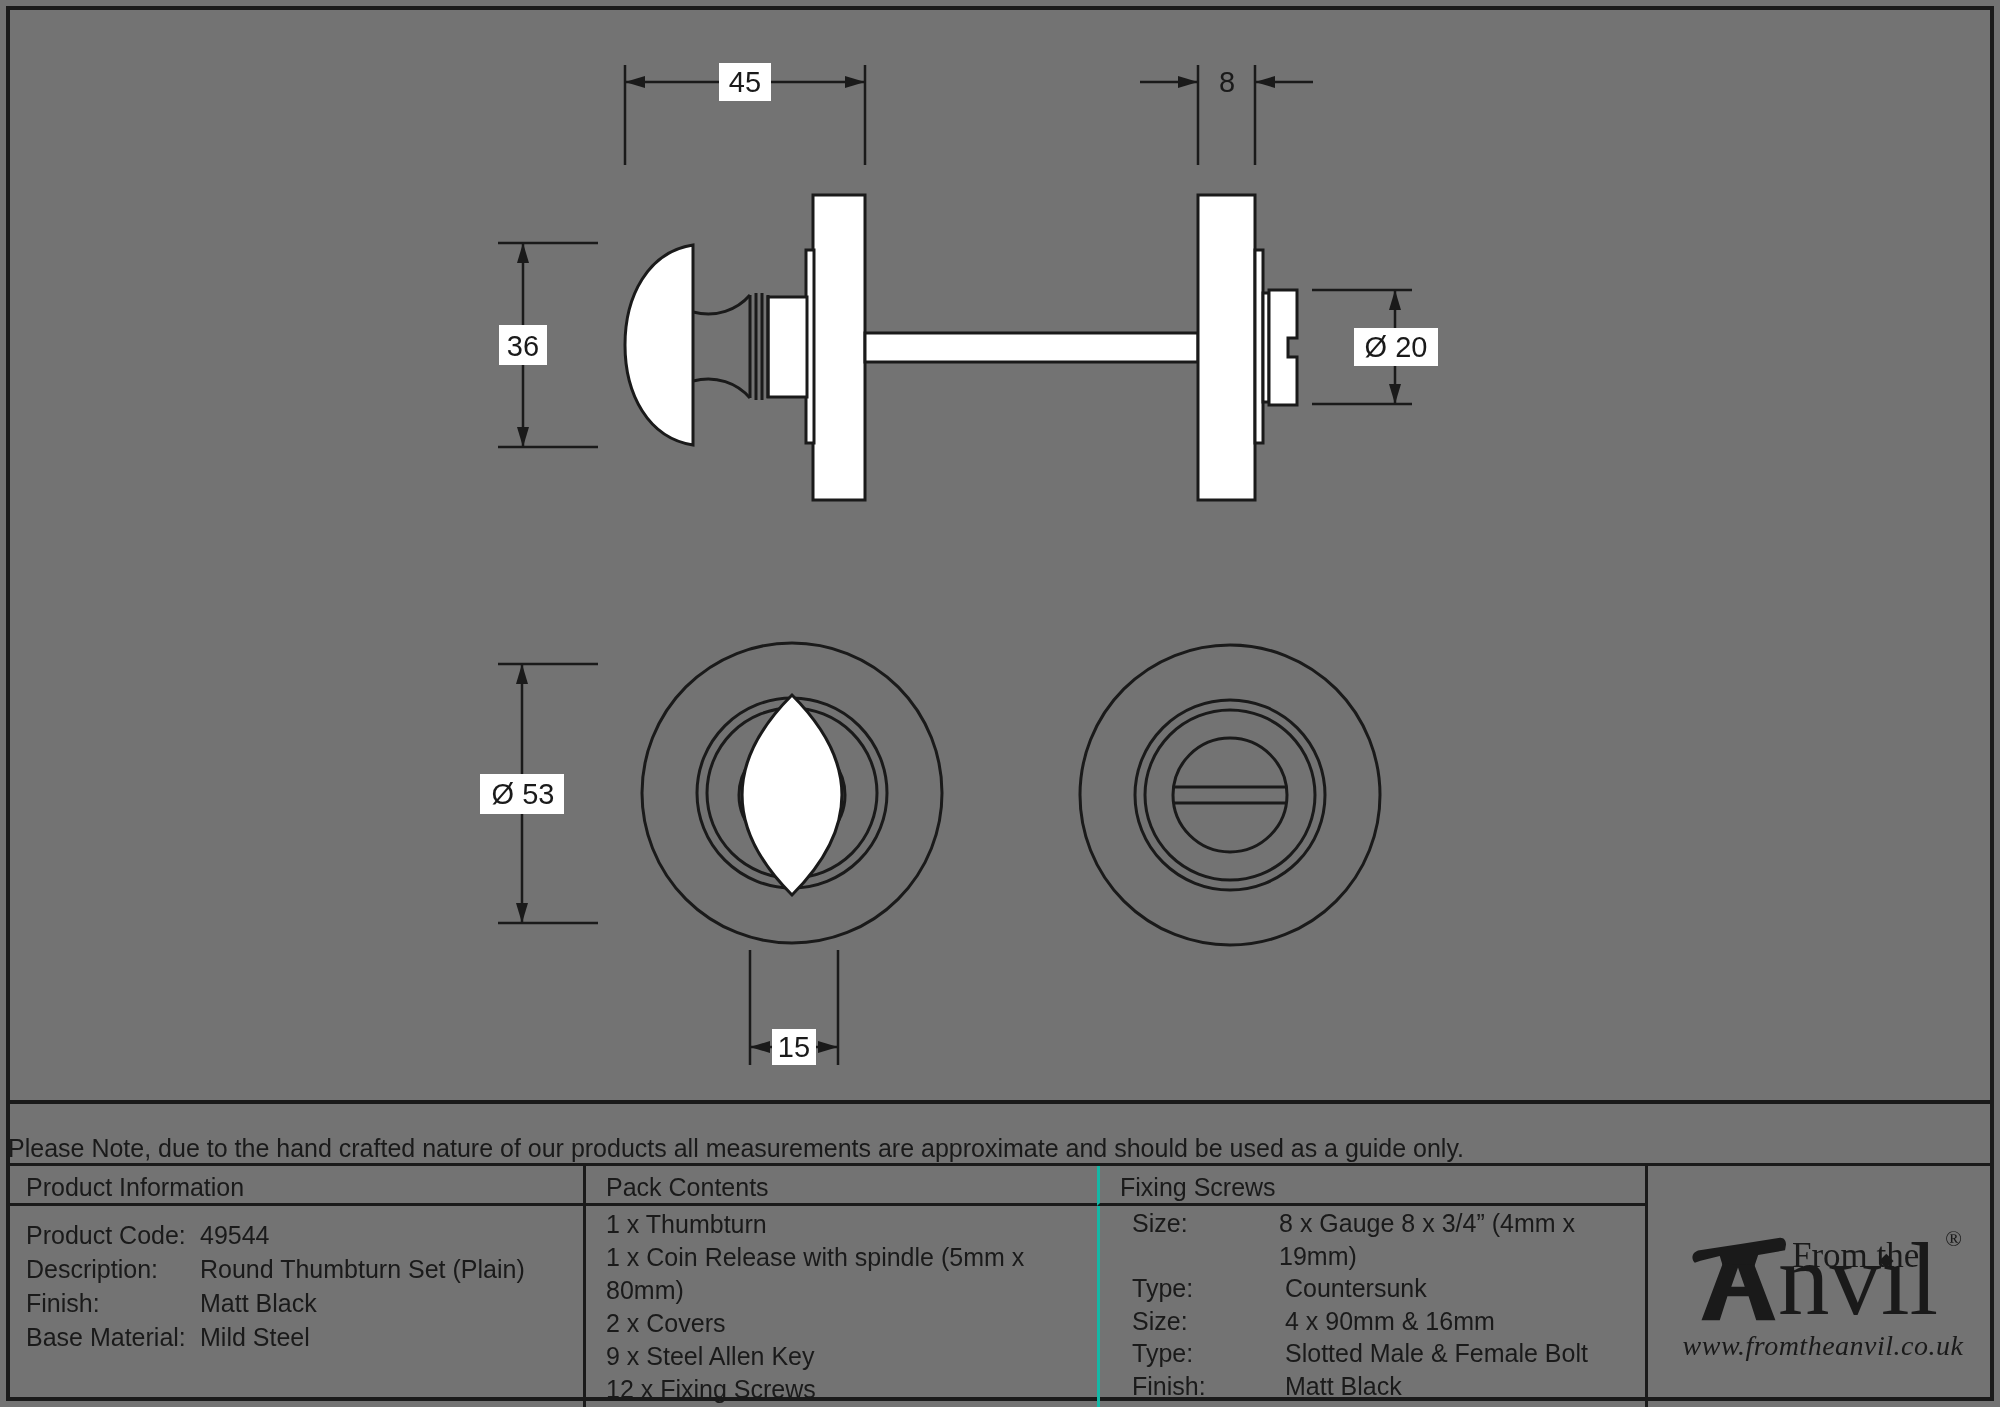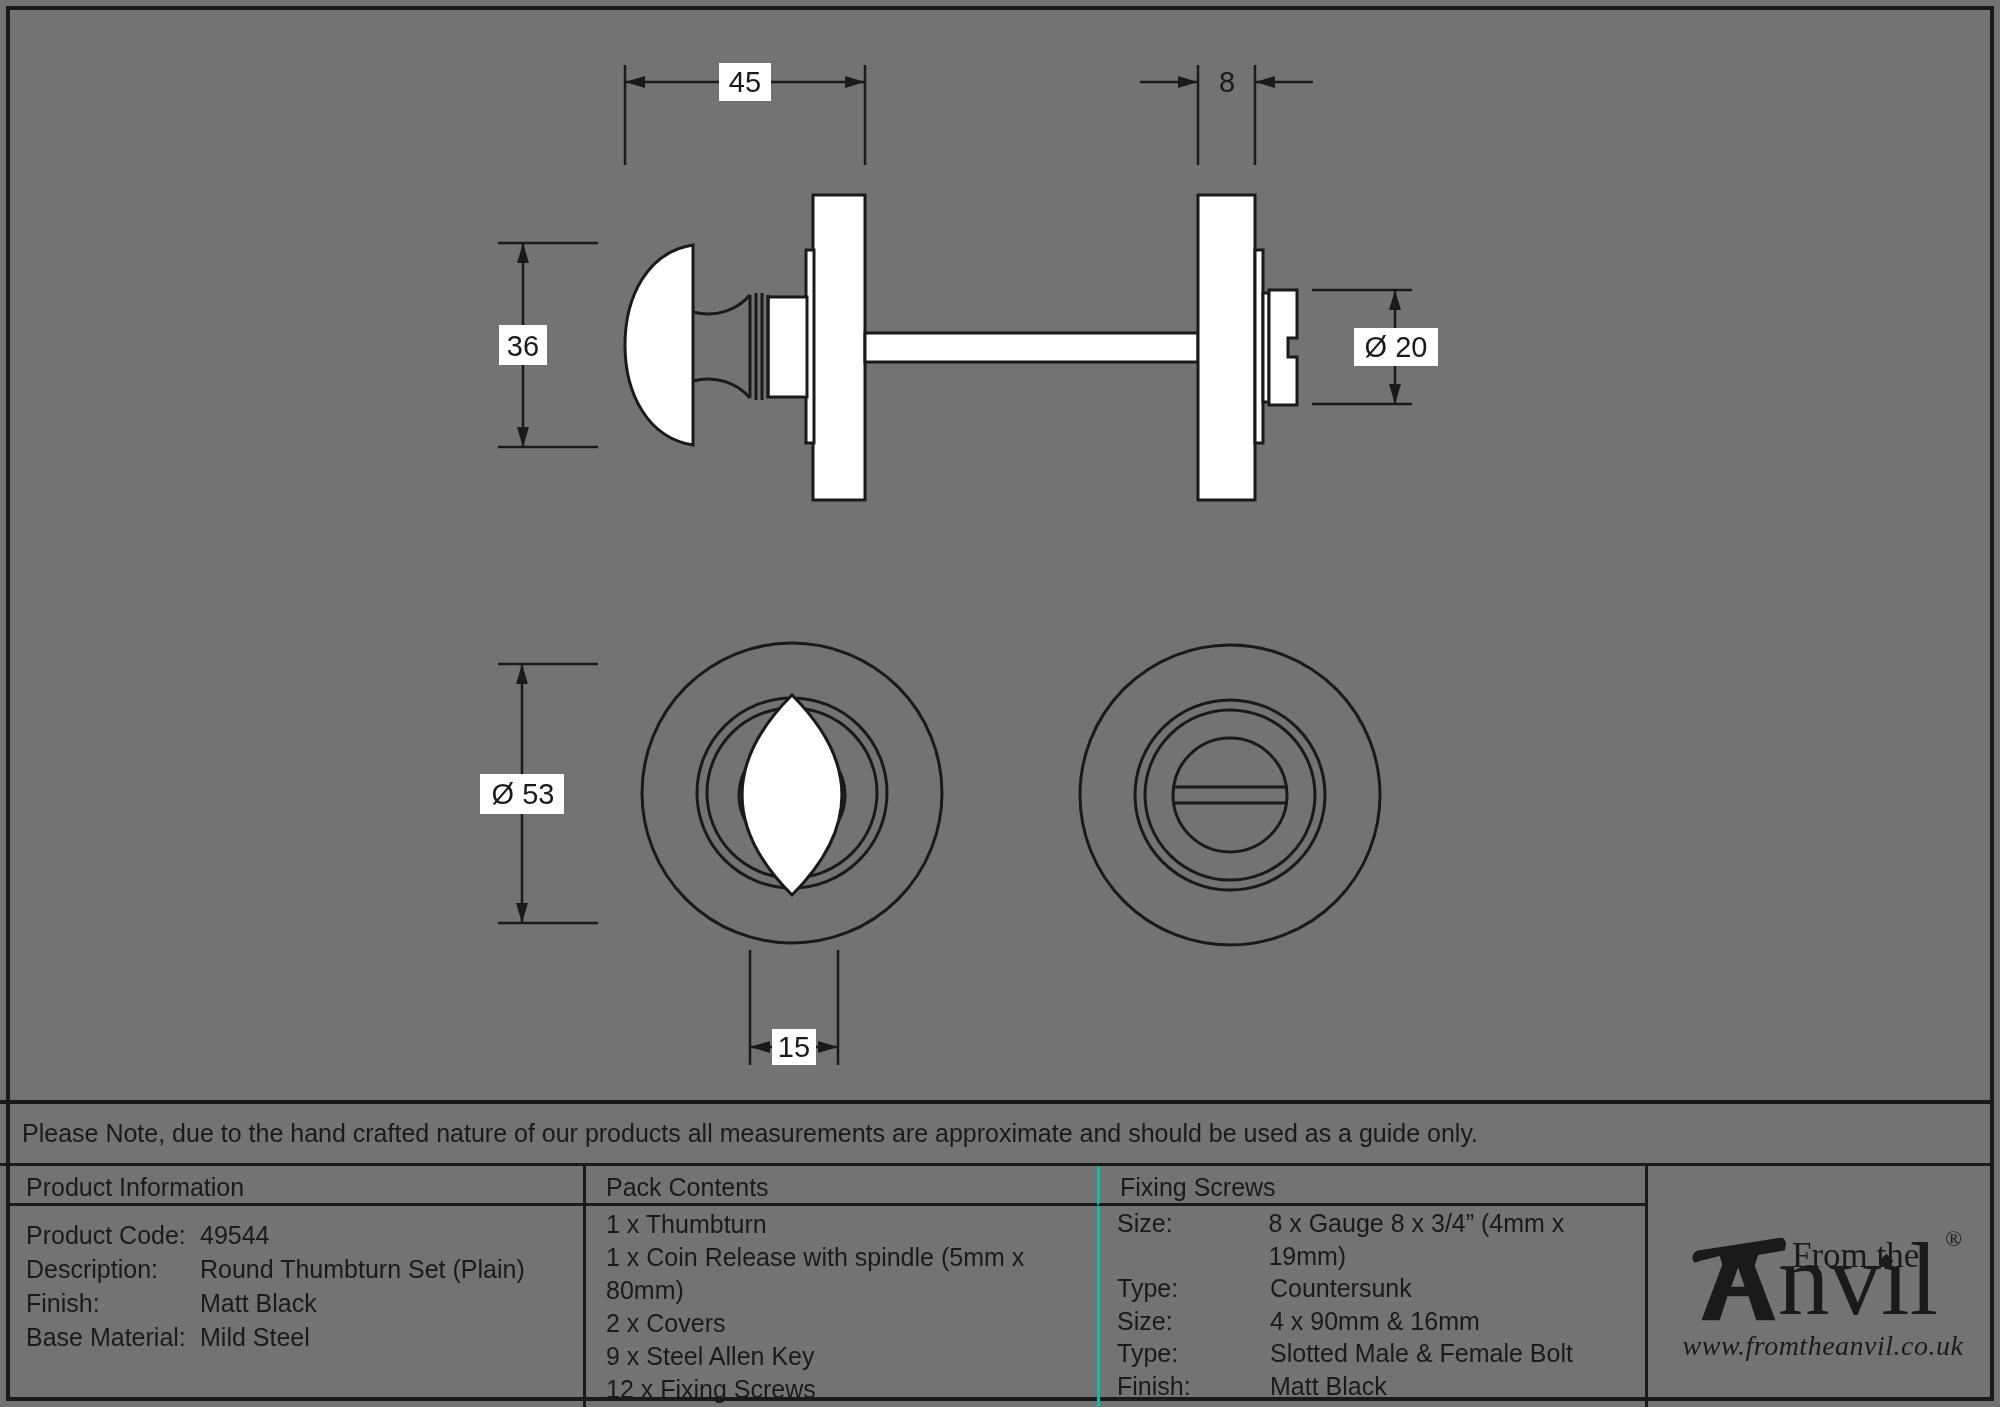--- a/index.html
+++ b/index.html
@@ -10,42 +10,42 @@
   .page-border { position:absolute; inset:6px; border:4px solid #1a1a1a; pointer-events:none; }
   svg.drawing { position:absolute; left:0; top:0; }
   svg.drawing .part { fill:#ffffff; stroke:#1a1a1a; stroke-width:3; }
   svg.drawing .pline { fill:none; stroke:#1a1a1a; stroke-width:3; }
   svg.drawing .dim  { fill:none; stroke:#1a1a1a; stroke-width:2.5; }
   svg.drawing .arr  { fill:#1a1a1a; stroke:none; }
   svg.drawing text  { font-family:"Liberation Sans",sans-serif; font-size:29px; fill:#1a1a1a; }
   svg.drawing .mask { fill:#ffffff; stroke:none; }
 
   .note-box {
-    position:absolute; left:0; right:6px; top:1100px; height:66px; box-sizing:border-box;
+    position:absolute; left:8px; right:6px; top:1100px; height:66px; box-sizing:border-box;
     border-top:4px solid #1a1a1a; border-bottom:3px solid #1a1a1a;
-    display:flex; align-items:center; padding-left:22px; font-size:25px;
+    display:flex; align-items:flex-end; font-size:25px;
   }
   .spec-table {
     position:absolute; left:6px; right:6px; top:1166px; bottom:6px;
     display:grid; grid-template-columns:577px 514px 548px 1fr; grid-template-rows:40px 1fr;
     font-size:25px;
   }
   .th { grid-row:1; border-bottom:3px solid #1a1a1a; padding:7px 0 0 20px; box-sizing:border-box; }
   .td { grid-row:2; box-sizing:border-box; }
   .c1 { grid-column:1; }
   .c2 { grid-column:2; border-left:3px solid #1a1a1a; }
   .c3 { grid-column:3; border-left:3px solid #14b8a6; }
   .td.c1 { padding:12px 0 0 20px; }
   .td.c1 .row { display:flex; line-height:34px; }
   .td.c1 .lbl { width:174px; }
   .td.c2 { padding:2px 0 0 20px; }
   .td.c2 .row { line-height:33px; }
   .td.c3 { padding:1px 0 0 17px; }
   .td.c3 .row { display:flex; line-height:32.5px; }
-  .td.c3 .lbl { width:153px; }
+  .td.c3 .lbl { width:153px;margin-left:15px; }
 
   .logo-cell { grid-column:4; grid-row:1 / 3; border-left:3px solid #1a1a1a; position:relative; }
   .logo-box { position:relative; margin:66px auto 0; width:250px; height:130px; }
   .anvil-svg { position:absolute; left:-6px; top:2px; }
   .from-the { position:absolute; left:96px; top:4px; font-family:"Liberation Serif",serif; font-size:35px; white-space:nowrap; }
   .nvil { position:absolute; left:82px; top:-14px; font-family:"Liberation Serif",serif; font-size:103px; line-height:1.2; white-space:nowrap; }
   .diamond { position:absolute; left:183px; top:16px; font-size:19px; }
   .reg { position:absolute; right:-16px; top:-6px; font-family:"Liberation Serif",serif; font-size:22px; }
   .logo-url { position:absolute; left:-14px; right:-18px; top:98px; text-align:center;
     font-family:"Liberation Serif",serif; font-style:italic; font-size:28px; letter-spacing:0.5px; white-space:nowrap; }

